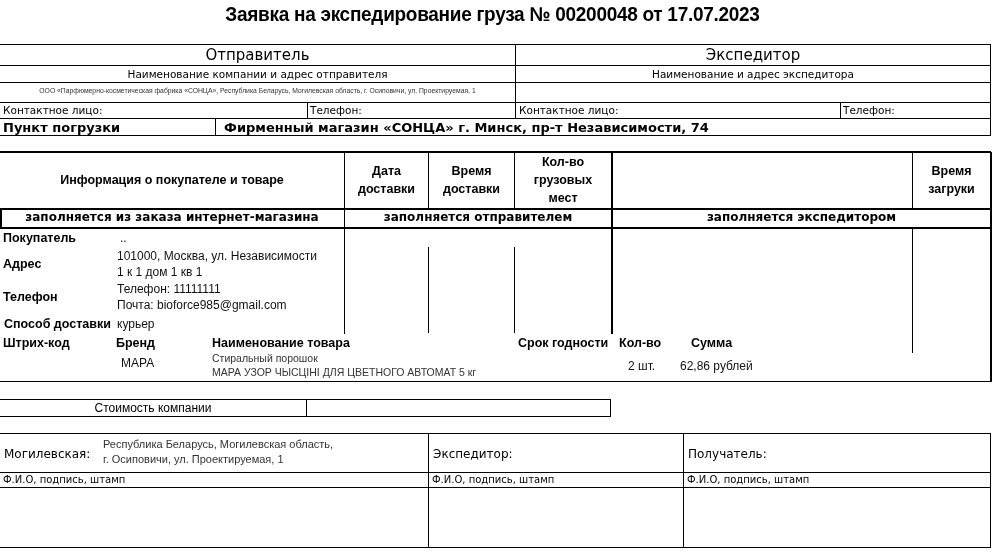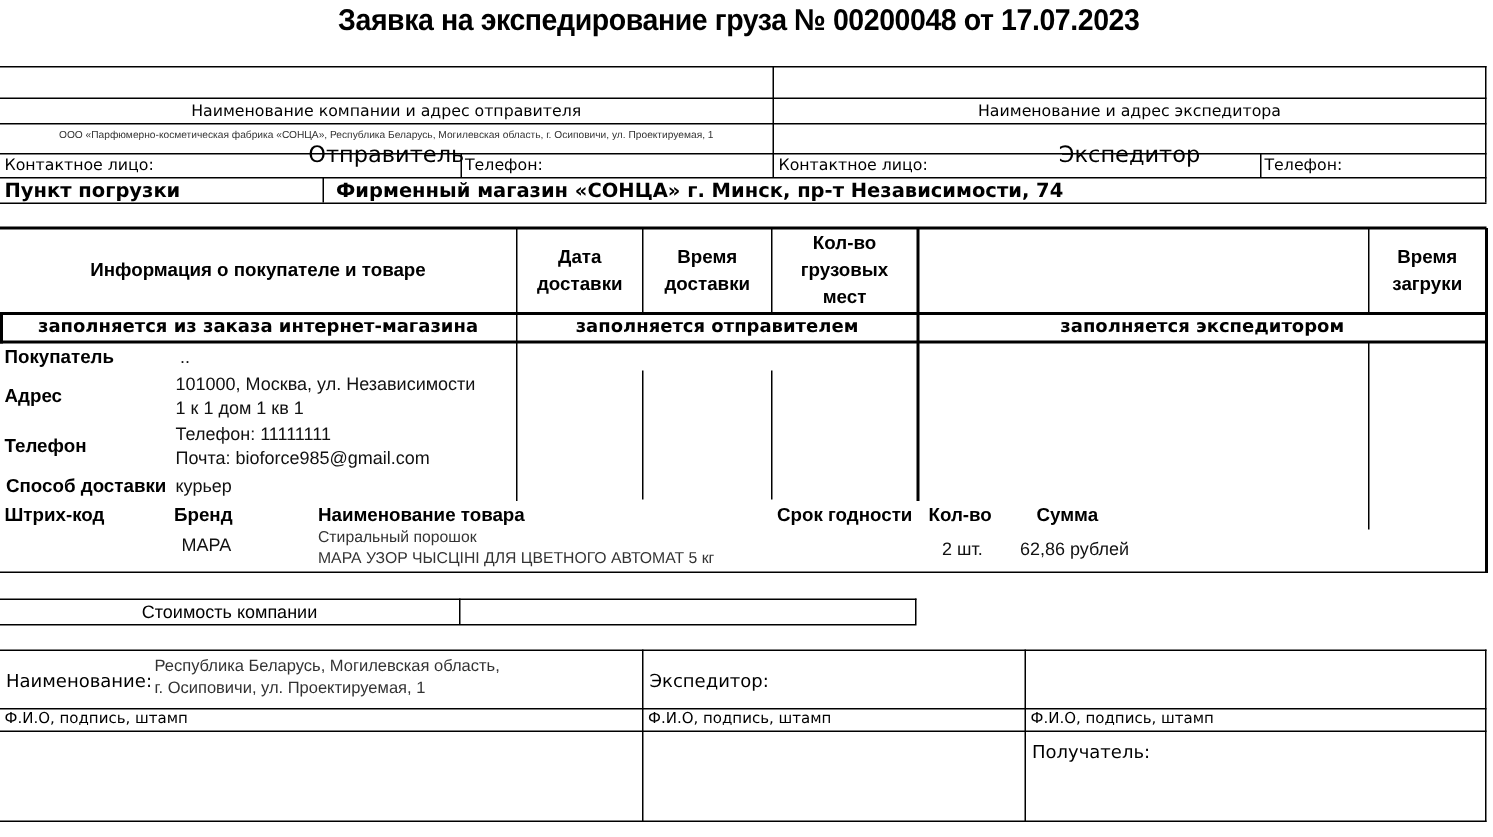--- a/index.html
+++ b/index.html
@@ -3,21 +3,21 @@
   <meta charset="utf-8">
   <style>
     * { box-sizing: border-box; margin: 0; padding: 0; }
     html, body { width: 995px; height: 558px; background: #ffffff; overflow: hidden; }
     body { position: relative; font-family: "Liberation Sans", sans-serif; color: #000; }
     .abs { position: absolute; }
     .hl { position: absolute; background: #000; height: 1px; }
     .vl { position: absolute; background: #000; width: 1px; }
     .t { position: absolute; white-space: nowrap; line-height: 1; }
     .title { font-family: "Liberation Sans", sans-serif; font-weight: bold; font-size: 20px; left: 0; width: 985px; text-align: center; top: 4px; letter-spacing: -0.3px; transform: scaleX(0.95); transform-origin: center; }
-    .sec { font-size: 15px; font-family: "DejaVu Sans", sans-serif; margin-top: 48px; }
+    .sec { font-size: 15px; font-family: "DejaVu Sans", sans-serif; }
     .sm { font-size: 10.5px; font-family: "DejaVu Sans", sans-serif; }
     .xs { font-size: 6.8px; color: #333; }
     .ctr { text-align: center; }
     .hdr { font-size: 12.5px; font-weight: bold; font-family: "Liberation Sans", sans-serif; text-align: center; line-height: 18px; }
     .fill { font-size: 12px; font-weight: bold; font-family: "DejaVu Sans", sans-serif; text-align: center; }
     .lbl { font-size: 12.5px; font-weight: bold; font-family: "Liberation Sans", sans-serif; }
     .val { font-size: 12px; color: #111; }
   </style>
 </head>
 <body>
@@ -138,26 +138,26 @@
 
 <div>
   <div class="hl" style="left:0;top:433px;width:991px;"></div>
   <div class="hl" style="left:0;top:472px;width:991px;"></div>
   <div class="hl" style="left:0;top:487px;width:991px;"></div>
   <div class="hl" style="left:0;top:547px;width:991px;"></div>
   <div class="vl" style="left:428px;top:433px;height:115px;"></div>
   <div class="vl" style="left:683px;top:433px;height:115px;"></div>
   <div class="vl" style="left:990px;top:433px;height:115px;"></div>
 
-  <div class="t sm" style="left:4px;top:448px;font-size:12px;">Наименование:</div>
+  <div class="t sm" style="left:4px;top:448px;font-size:12px;">Могилевская:</div>
   <div class="t" style="left:103px;top:439px;font-size:11px;color:#333;">Республика Беларусь, Могилевская область,</div>
   <div class="t" style="left:103px;top:454px;font-size:11px;color:#333;">г. Осиповичи, ул. Проектируемая, 1</div>
 
   <div class="t sm" style="left:433px;top:448px;font-size:12px;">Экспедитор:</div>
-  <div class="t sm" style="left:688px;top:448px;font-size:12px;margin-top:47px;">Получатель:</div>
+  <div class="t sm" style="left:688px;top:448px;font-size:12px;">Получатель:</div>
 
   <div class="t" style="left:3px;top:475px;font-size:10px;font-family:'DejaVu Sans',sans-serif;">Ф.И.О, подпись, штамп</div>
   <div class="t" style="left:432px;top:475px;font-size:10px;font-family:'DejaVu Sans',sans-serif;">Ф.И.О, подпись, штамп</div>
   <div class="t" style="left:687px;top:475px;font-size:10px;font-family:'DejaVu Sans',sans-serif;">Ф.И.О, подпись, штамп</div>
 
   <div class="abs" style="left:1px;top:488px;width:427px;height:59px;"></div>
   <div class="abs" style="left:429px;top:488px;width:254px;height:59px;"></div>
   <div class="abs" style="left:684px;top:488px;width:306px;height:59px;"></div>
 </div>
 

